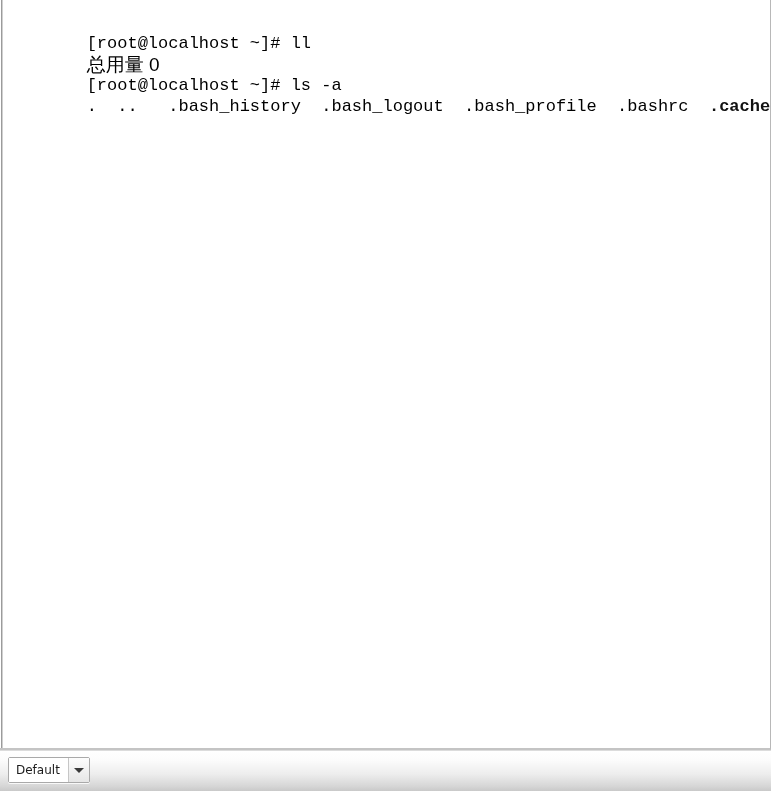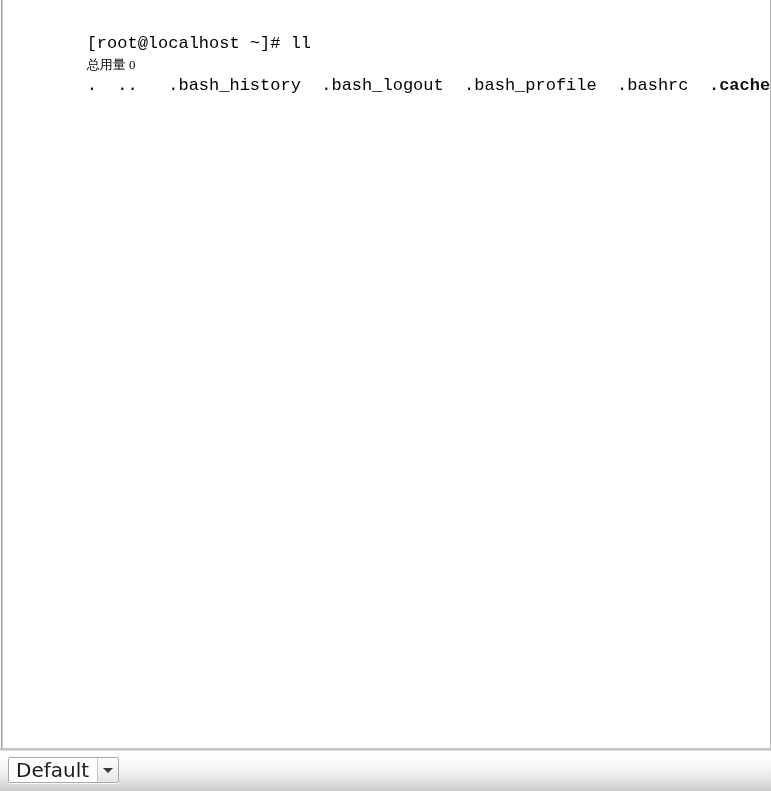--- a/index.html
+++ b/index.html
@@ -86,22 +86,22 @@
   }
 
   .dir {
     font-weight: bold;
     color: #111111;
   }
   .plain {
     color: #000000;
   }
   .cn {
-    font-family: Liberation Serif, serif;
-    font-size: 13px;
+    font-family: Liberation Sans, sans-serif;
+    font-size: 19px;
   }
 
   .cursor {
     display: inline-block;
     width: 3px;
     height: 16px;
     background: #1e8a36;
     vertical-align: -3px;
     margin-left: 2px;
   }
@@ -128,21 +128,21 @@
     align-items: stretch;
     background: #ffffff;
     border: 1px solid #a9a9a9;
     border-radius: 2px;
     box-shadow: 0 1px 0 rgba(255,255,255,0.8);
   }
   .profile-label {
     display: flex;
     align-items: center;
     padding: 0 8px 0 7px;
-    font-size: 20px;
+    font-size: 12px;
     color: #1b1b1b;
     font-family: "DejaVu Sans", "Liberation Sans", sans-serif;
     background: #ffffff;
   }
   .profile-arrow-btn {
     width: 20px;
     display: flex;
     align-items: center;
     justify-content: center;
     background: linear-gradient(to bottom, #fdfdfd, #e6e6e6);
@@ -174,20 +174,23 @@
       </div>
 
       <div class="line">
         <span>[root@localhost ~]# ll</span>
       </div>
 
       <div class="line">
         <span class="cn">总用量 0</span>
       </div>
 
+      <div class="line">
+        <span>[root@localhost ~]# ls -a</span>
+      </div>
 
       <div class="line">
         <span class="plain">.  ..   .bash_history  .bash_logout  .bash_profile  .bashrc  </span><span class="dir">.cache  .config</span>
       </div>
 
 
     </div>
   </div>
 
   <div class="toolbar">

